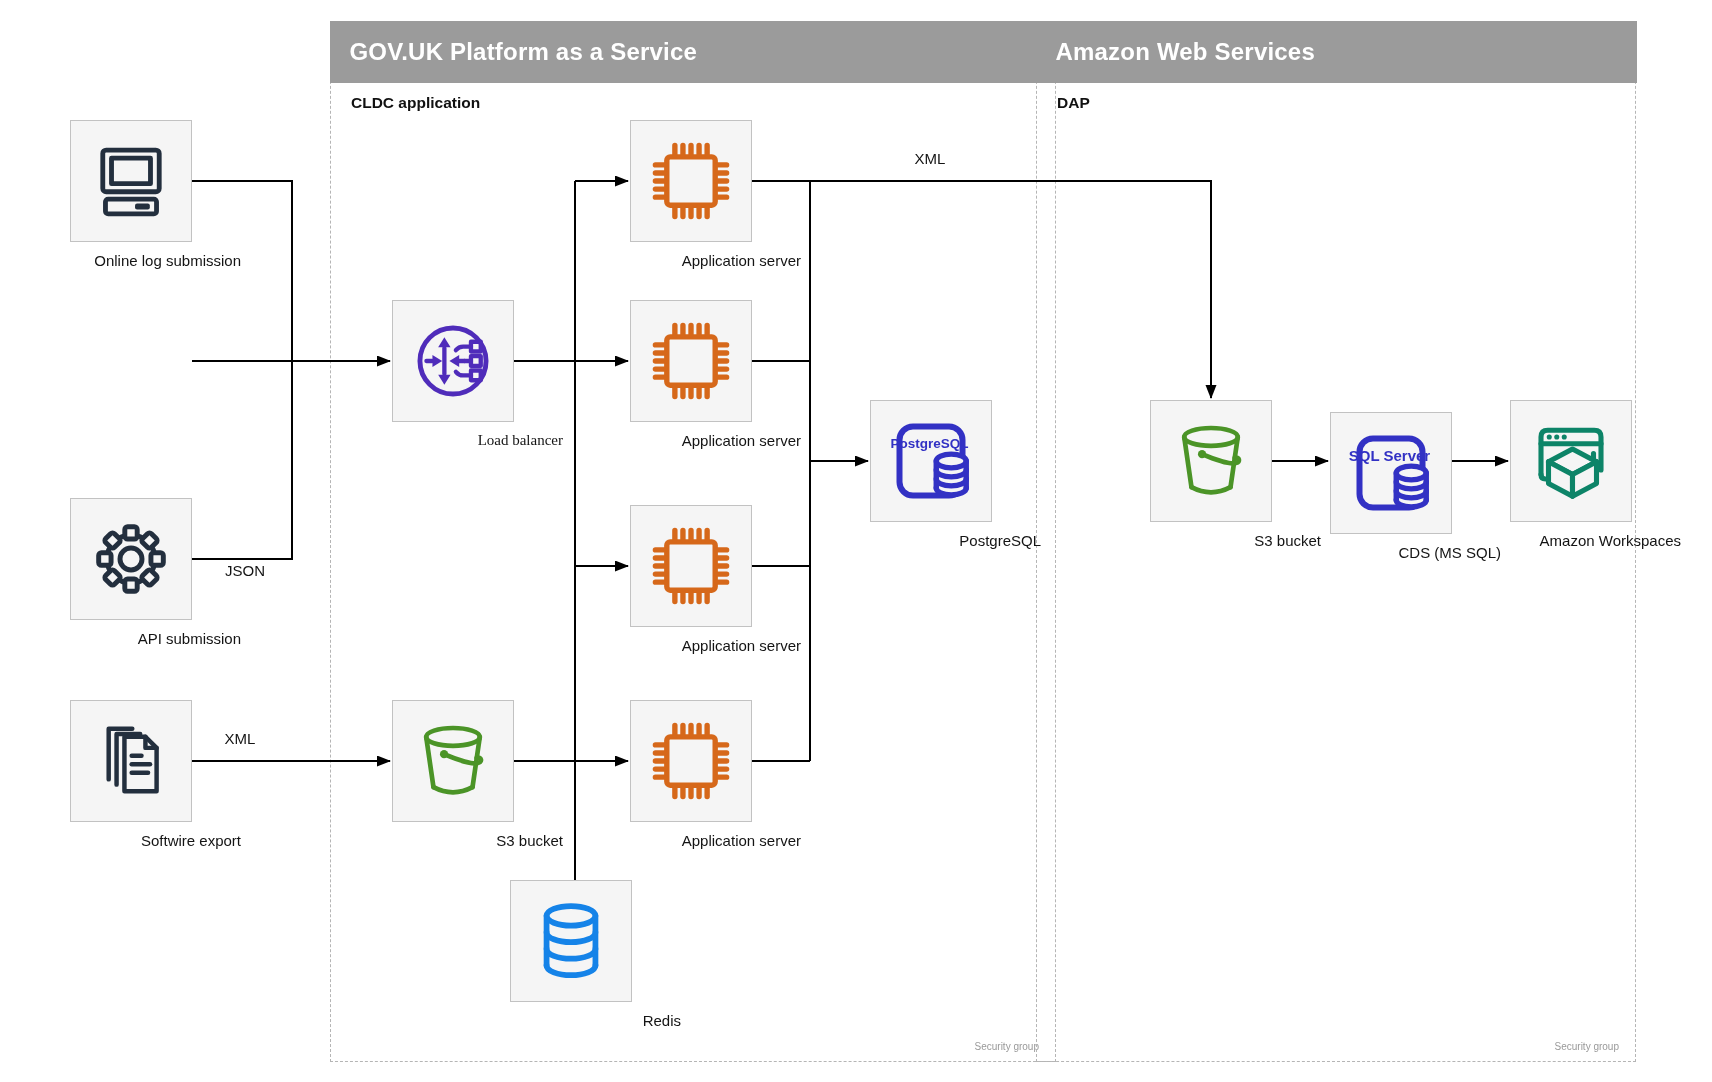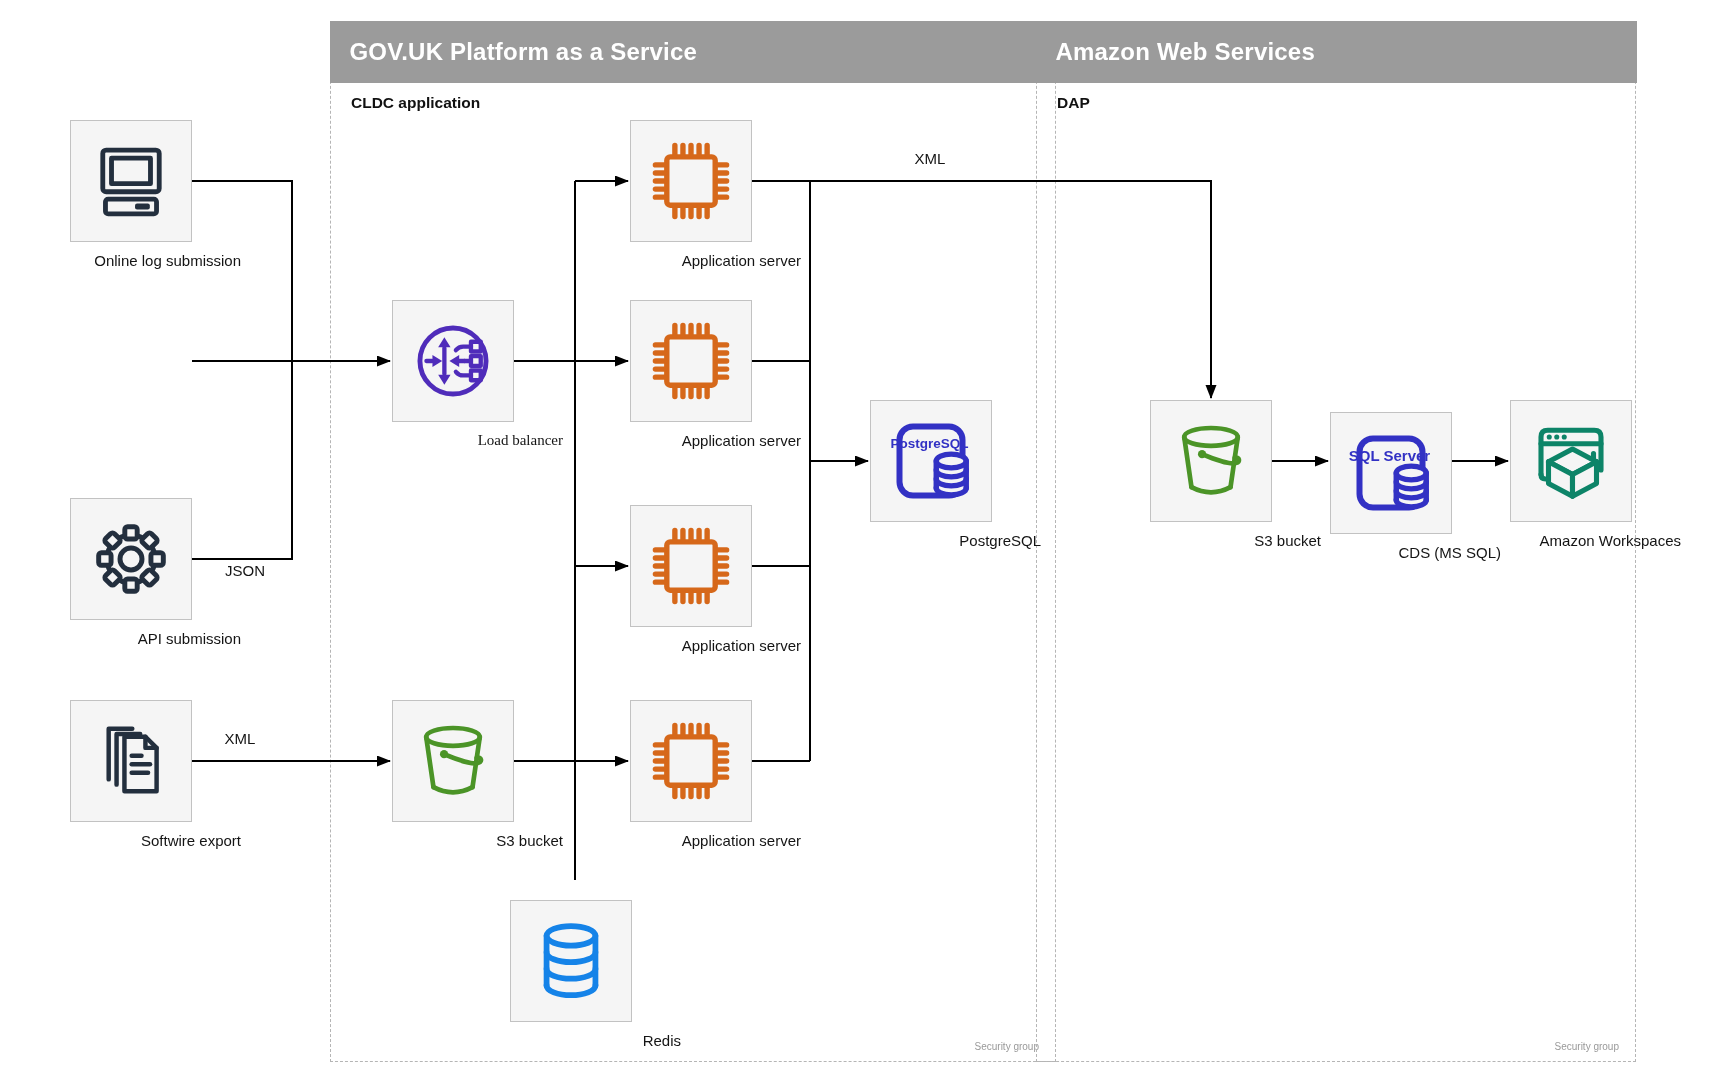--- a/index.html
+++ b/index.html
@@ -256,21 +256,21 @@
             <path d="M-10 8 A10 4.6 0 0 0 10 8"></path>
             <path d="M-10 -4 A10 4.6 0 0 0 10 -4"></path>
             <path d="M-10 2 A10 4.6 0 0 0 10 2"></path>
           </g>
         </g>
       </svg>
     </div>
     <div class="node-label">PostgreSQL</div>
   </div>
 
-  <div class="node" style="left:510px;top:900px;">
+  <div class="node" style="left:510px;top:880px;">
     <div class="node-box">
       <svg width="92" height="92" viewBox="0 0 64 64" class="ic">
         <g class="st-blue" stroke-width="4">
           <ellipse cx="32" cy="14.5" rx="17" ry="6.8"></ellipse>
           <path d="M15 14.5 V49"></path>
           <path d="M49 14.5 V49"></path>
           <path d="M15 49 A17 6.8 0 0 0 49 49"></path>
           <path d="M15 26 A17 6.8 0 0 0 49 26"></path>
           <path d="M15 37.5 A17 6.8 0 0 0 49 37.5"></path>
         </g>

